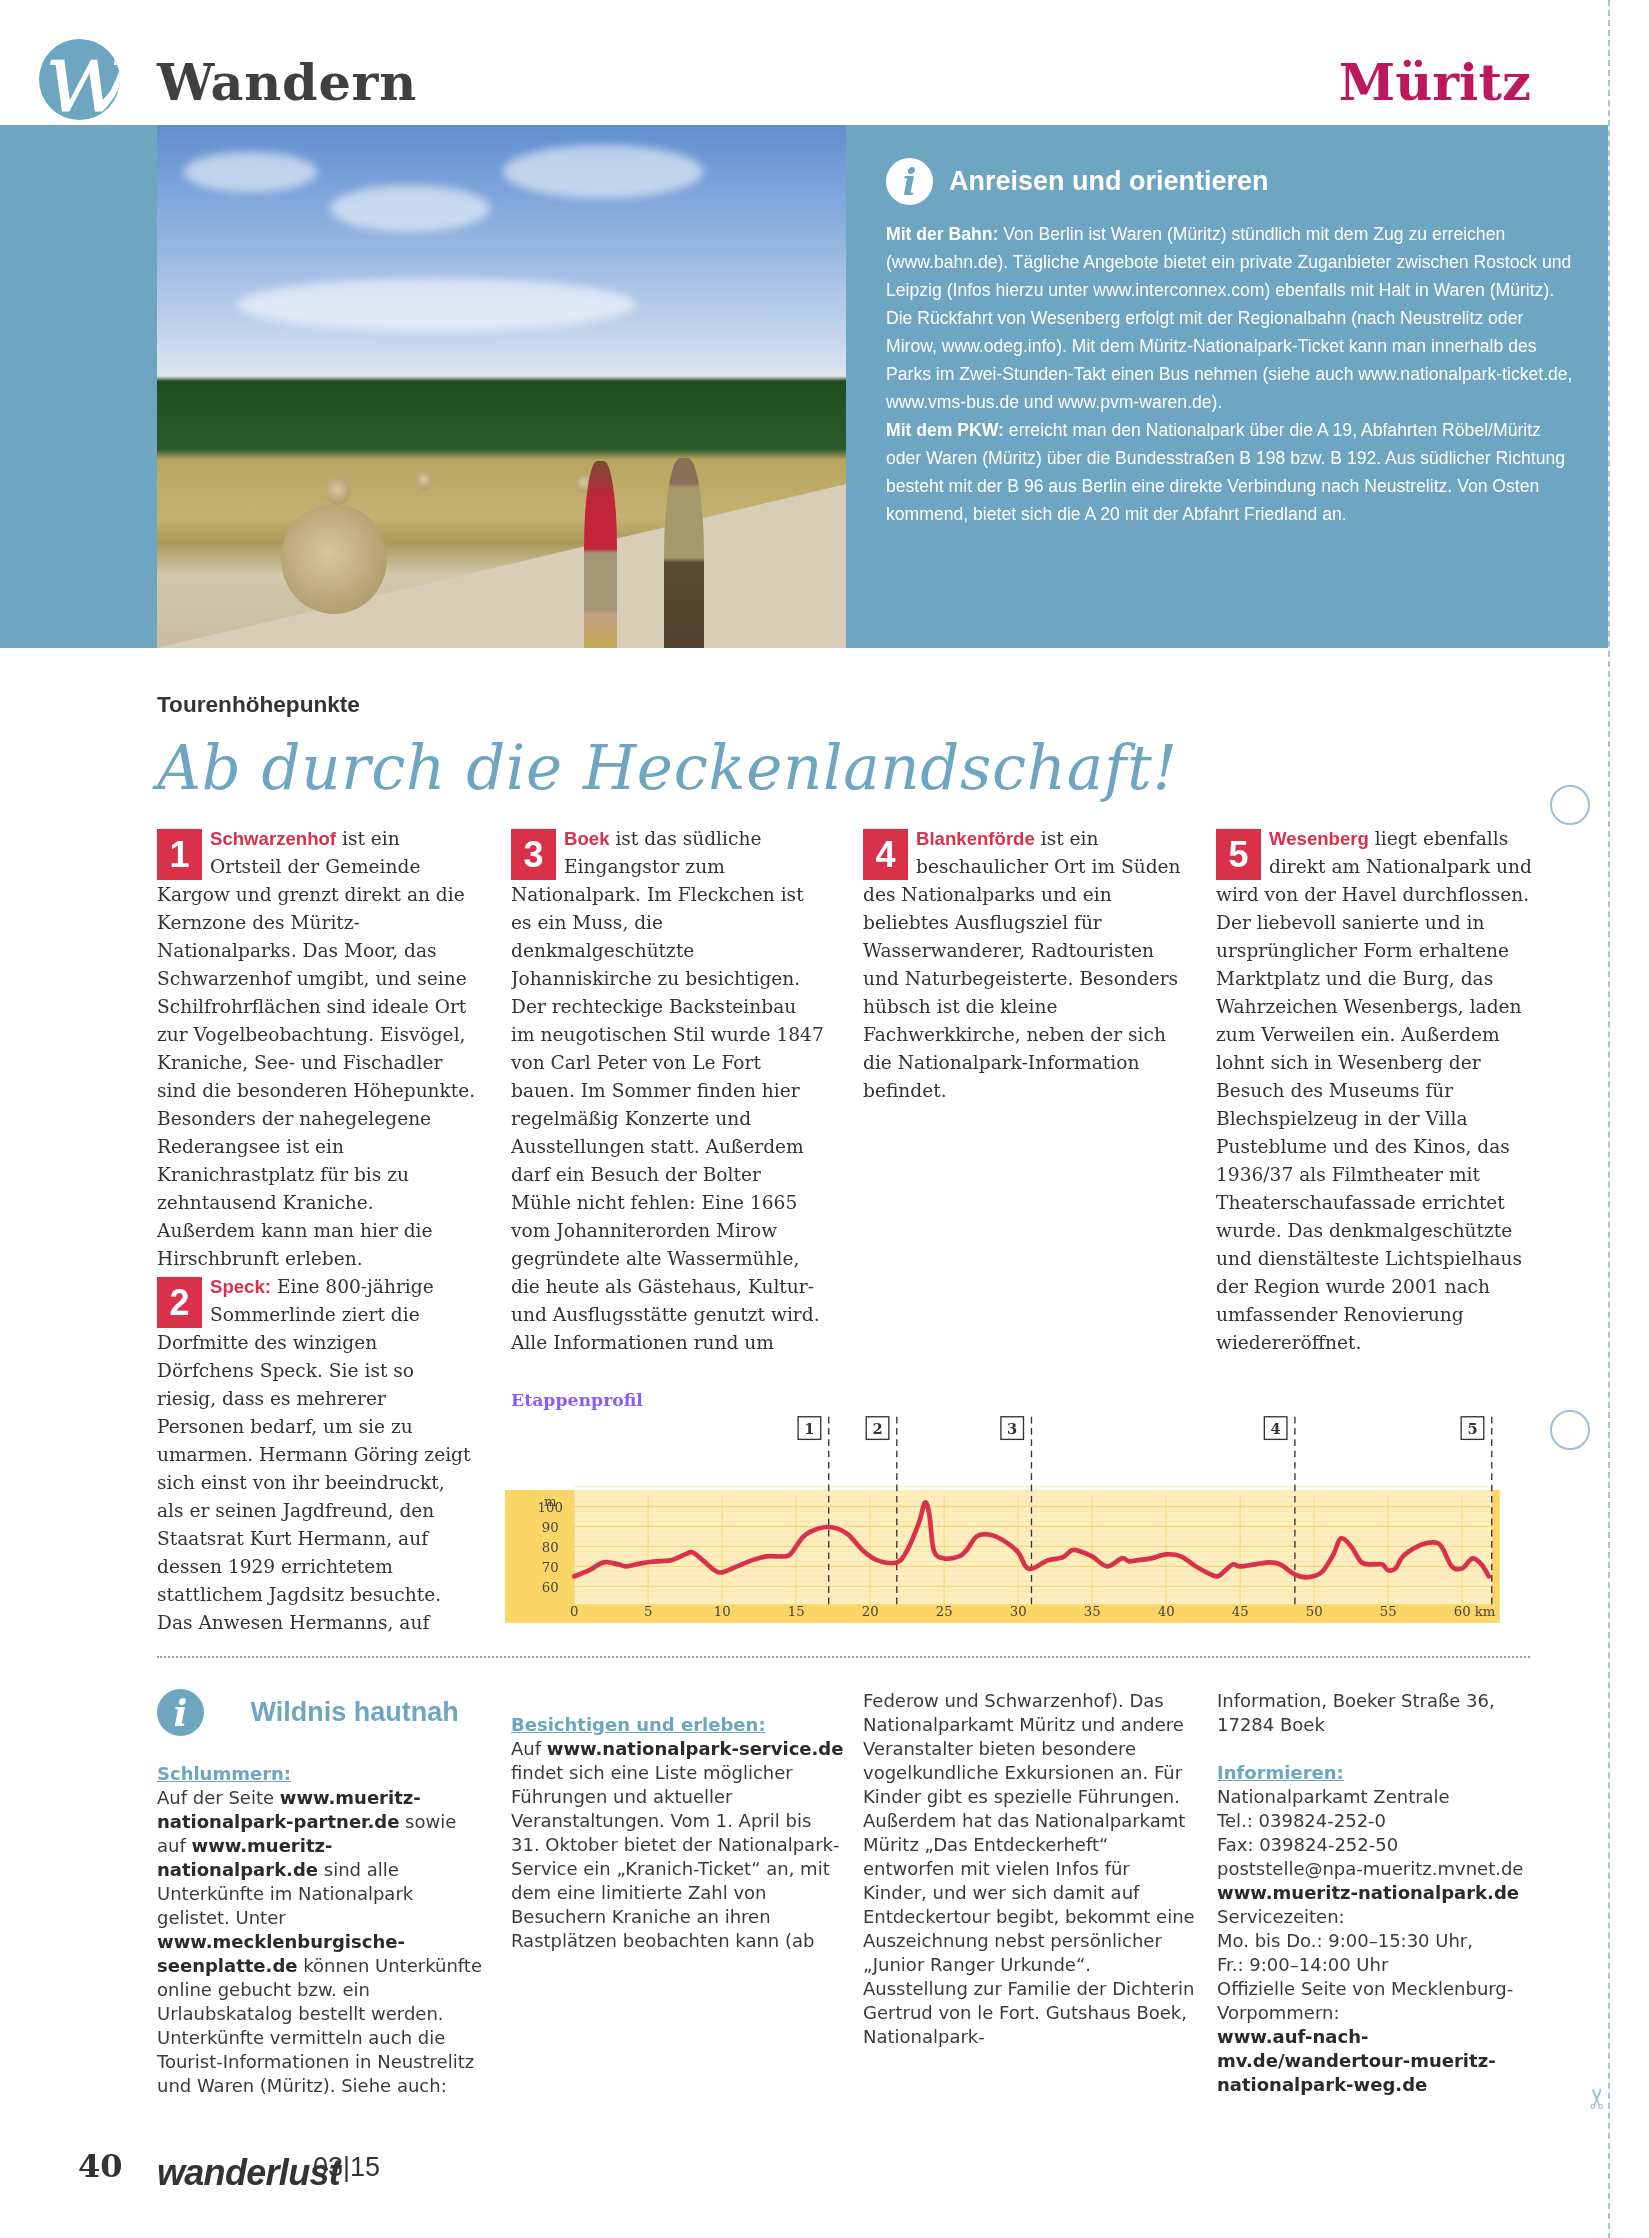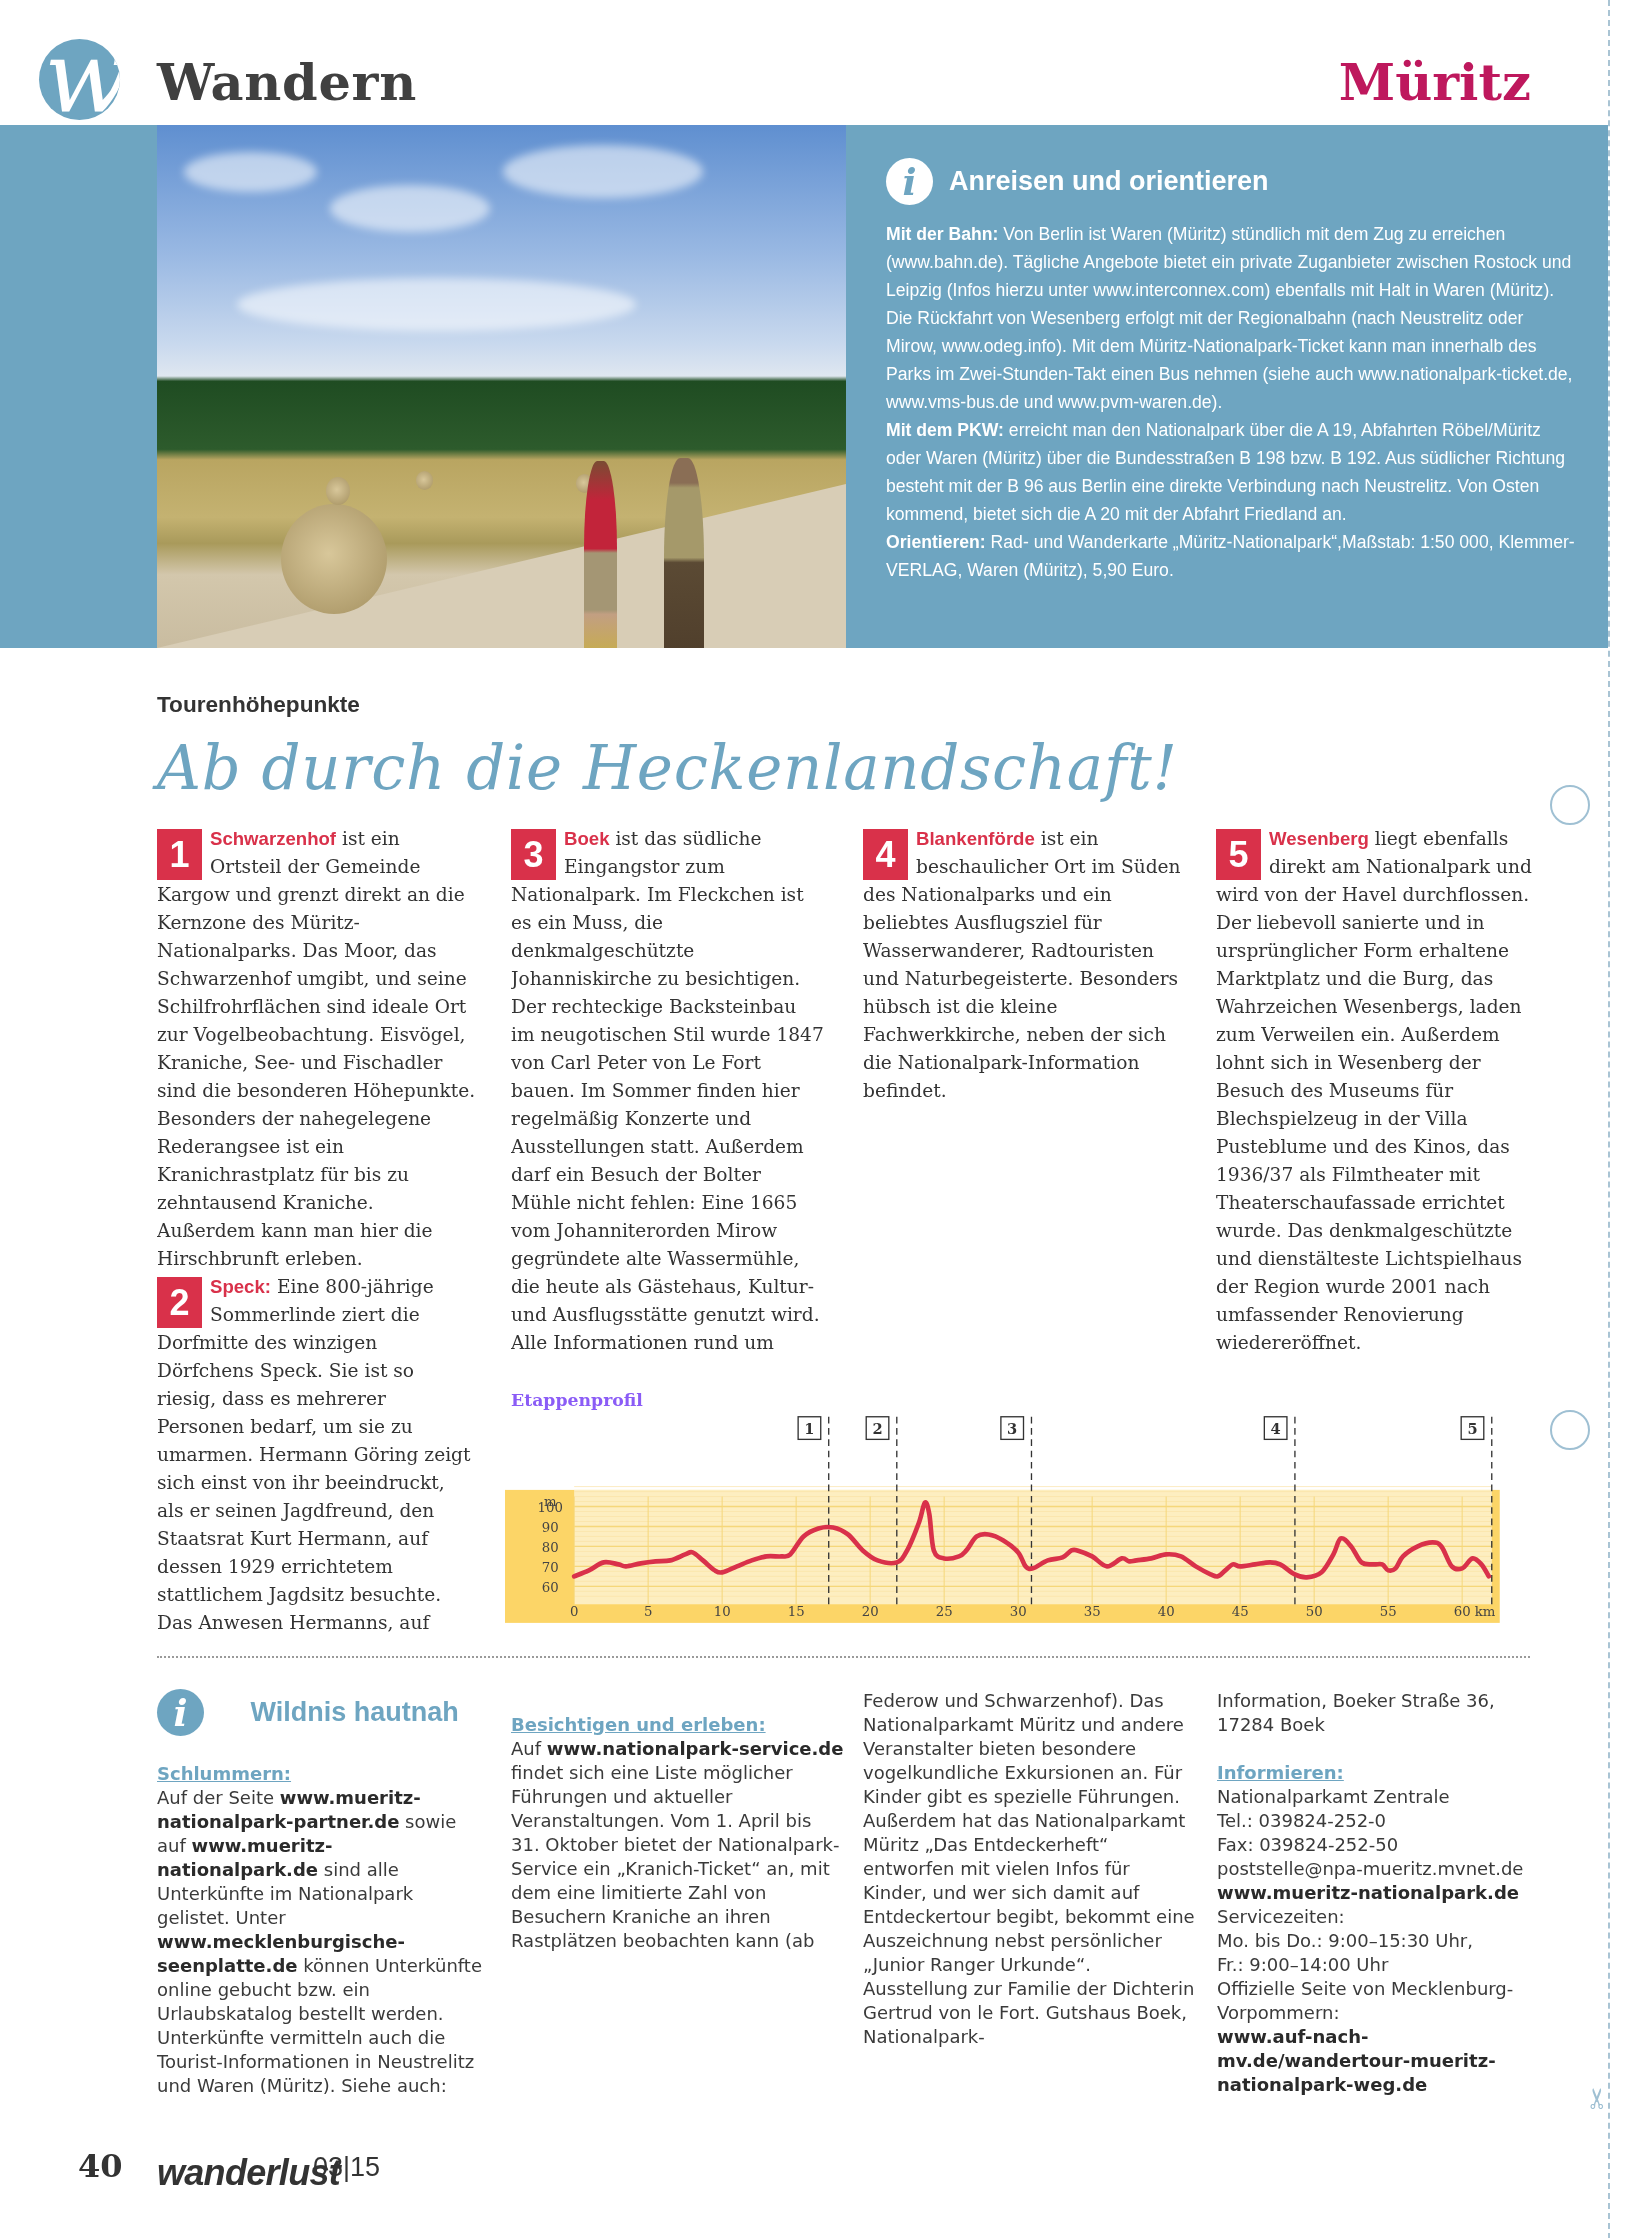--- a/index.html
+++ b/index.html
@@ -92,21 +92,20 @@
 </div>
 
 <div class="info-box">
   <div class="info-head">
     <div class="i-icon">i</div>
     <div class="info-title">Anreisen und orientieren</div>
   </div>
   <div class="info-text">
     <div><b>Mit der Bahn:</b><span> Von Berlin ist Waren (Müritz) stündlich mit dem Zug zu erreichen (www.bahn.de). Tägliche Angebote bietet ein private Zuganbieter zwischen Rostock und Leipzig (Infos hierzu unter www.interconnex.com) ebenfalls mit Halt in Waren (Müritz). Die Rückfahrt von Wesenberg erfolgt mit der Regionalbahn (nach  Neustrelitz oder Mirow,  www.odeg.info). Mit dem Müritz-Nationalpark-Ticket kann man innerhalb des Parks im Zwei-Stunden-Takt einen Bus nehmen (siehe auch www.nationalpark-ticket.de, www.vms-bus.de und www.pvm-waren.de).</span></div>
     <div><b>Mit dem PKW:</b><span> erreicht man den Nationalpark über die A 19,  Abfahrten Röbel/Müritz oder Waren (Müritz) über die Bundesstraßen B 198 bzw. B 192. Aus südlicher Richtung besteht mit der B 96 aus Berlin eine direkte Verbindung nach Neustrelitz. Von Osten kommend, bietet sich die A 20 mit der Abfahrt Friedland an.</span></div>
-    <div><b>Orientieren:</b><span> Rad- und Wanderkarte „Müritz-Nationalpark“,Maßstab: 1:50 000, Klemmer-VERLAG, Waren (Müritz), 5,90 Euro.</span></div>
   </div>
 </div>
 
 <div class="kicker">Tourenhöhepunkte</div>
 <div class="headline">Ab durch die Heckenlandschaft!</div>
 
 <div class="col" style="left:157px;top:825px;height:818px;overflow:hidden">
   <p><span class="num">1</span><span class="place">Schwarzenhof</span><span> ist ein Ortsteil der Gemeinde Kargow und grenzt direkt an die Kernzone des Müritz-Nationalparks. Das Moor, das Schwarzenhof umgibt, und seine Schilfrohrflächen sind ideale Ort zur Vogelbeobachtung. Eisvögel, Kraniche, See- und Fischadler sind die besonderen Höhepunkte. Besonders der nahegelegene Rederangsee ist ein Kranichrastplatz für bis zu zehntausend Kraniche. Außerdem kann man hier die Hirschbrunft erleben.</span></p>
   <p><span class="num">2</span><span class="place">Speck:</span><span> Eine 800-jährige Sommerlinde ziert die Dorfmitte des winzigen Dörfchens Speck. Sie ist so riesig, dass es mehrerer Personen bedarf, um sie zu umarmen. Hermann Göring zeigt sich einst von ihr beeindruckt, als er seinen Jagdfreund, den Staatsrat Kurt Hermann, auf dessen 1929 errichtetem stattlichem Jagdsitz besuchte. Das Anwesen Hermanns, auf dessen 7.000 Hektar Fläche einheimische und exotische Wildtiere wie schwedische Fjällrinder und seltene, urtümliche Wisente angesiedelt wurden, kann man besichtigen.</span></p>
 </div>

